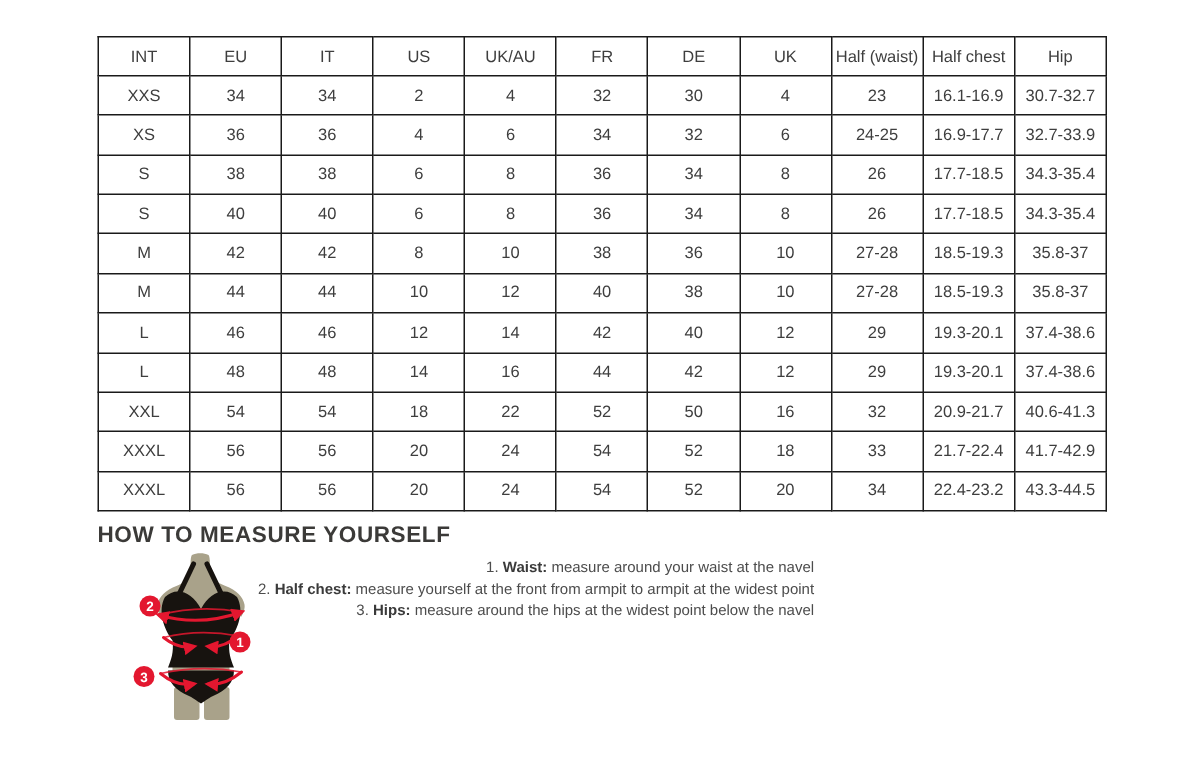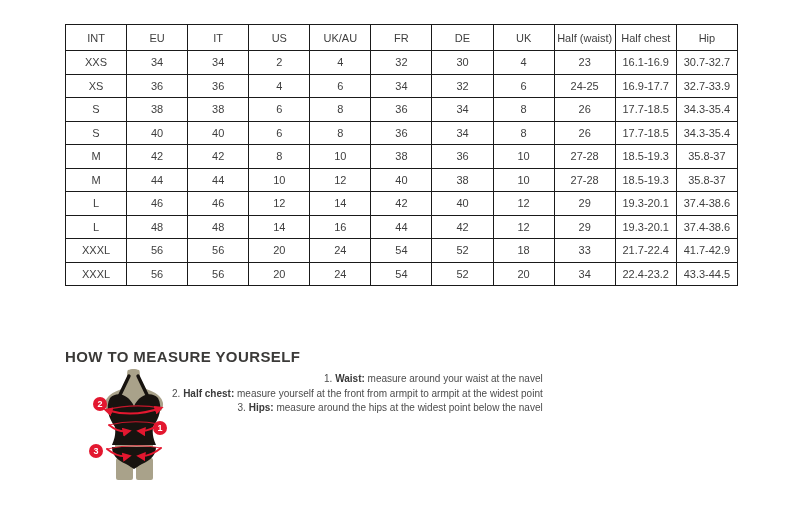--- a/index.html
+++ b/index.html
@@ -2,21 +2,21 @@
 <html><head>
 <meta charset="utf-8">
 <style>
   html,body{margin:0;padding:0;}
   body{
     width:798px;height:519px;background:#ffffff;position:relative;overflow:hidden;
     font-family:"Liberation Sans",sans-serif;
     --red:#e3172f; --skin:#a9a28a; --suit:#17130f;
   }
   .size-table{
-    position:absolute;left:65px;top:24px;width:673px;height:262px;
+    position:absolute;left:65px;top:24px;width:673px;height:317px;
     border-collapse:collapse;table-layout:fixed;
     font-size:11px;color:#3e3e3e;
   }
   .size-table th,.size-table td{
     border:1px solid #1a1a1a;text-align:center;vertical-align:middle;
     padding:0;font-weight:normal;white-space:nowrap;
   }
   .size-table thead th{height:25px;}
   .measure-title{
     position:absolute;left:65px;top:348px;
@@ -156,20 +156,33 @@
         <td>14</td>
         <td>16</td>
         <td>44</td>
         <td>42</td>
         <td>12</td>
         <td>29</td>
         <td>19.3-20.1</td>
         <td>37.4-38.6</td>
       </tr>
       <tr>
+        <td>XXL</td>
+        <td>54</td>
+        <td>54</td>
+        <td>18</td>
+        <td>22</td>
+        <td>52</td>
+        <td>50</td>
+        <td>16</td>
+        <td>32</td>
+        <td>20.9-21.7</td>
+        <td>40.6-41.3</td>
+      </tr>
+      <tr>
         <td>XXXL</td>
         <td>56</td>
         <td>56</td>
         <td>20</td>
         <td>24</td>
         <td>54</td>
         <td>52</td>
         <td>18</td>
         <td>33</td>
         <td>21.7-22.4</td>

